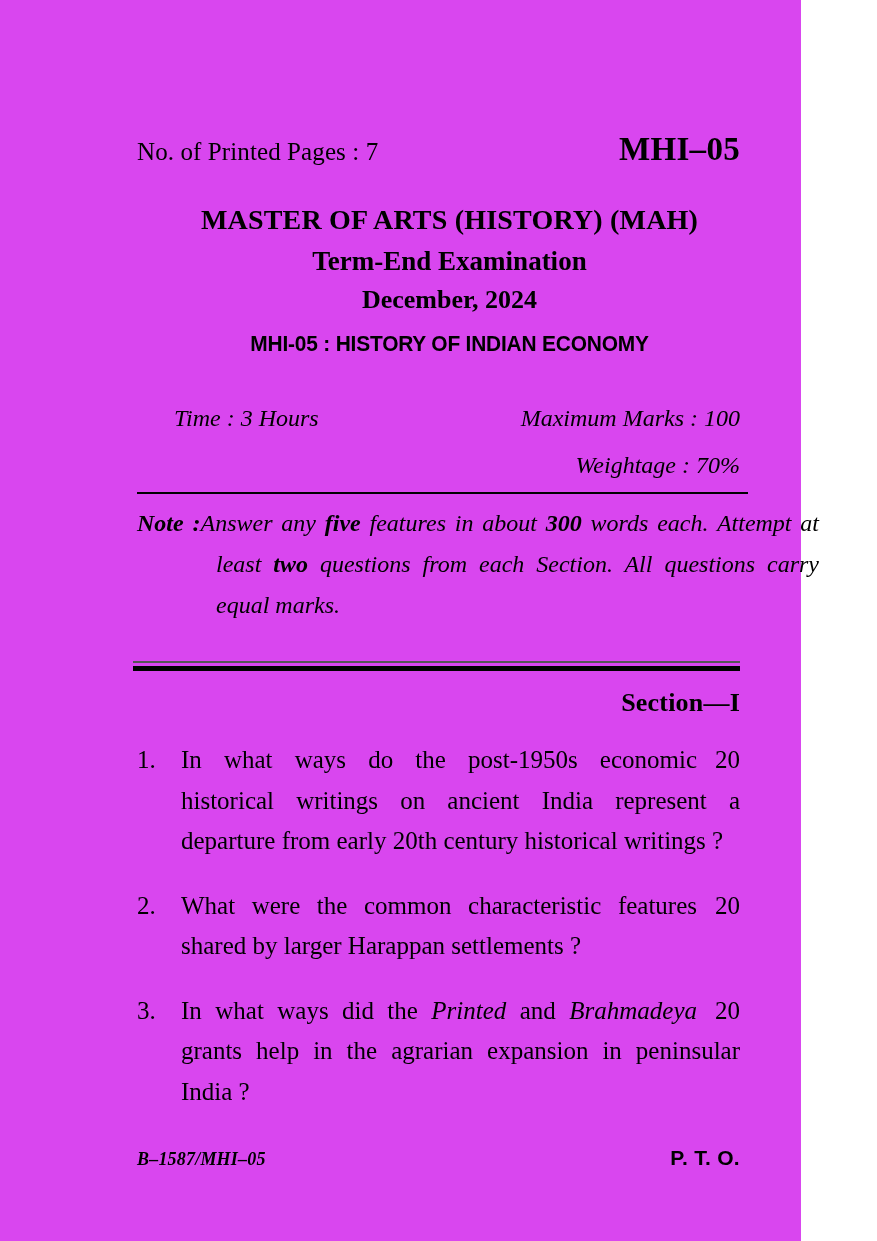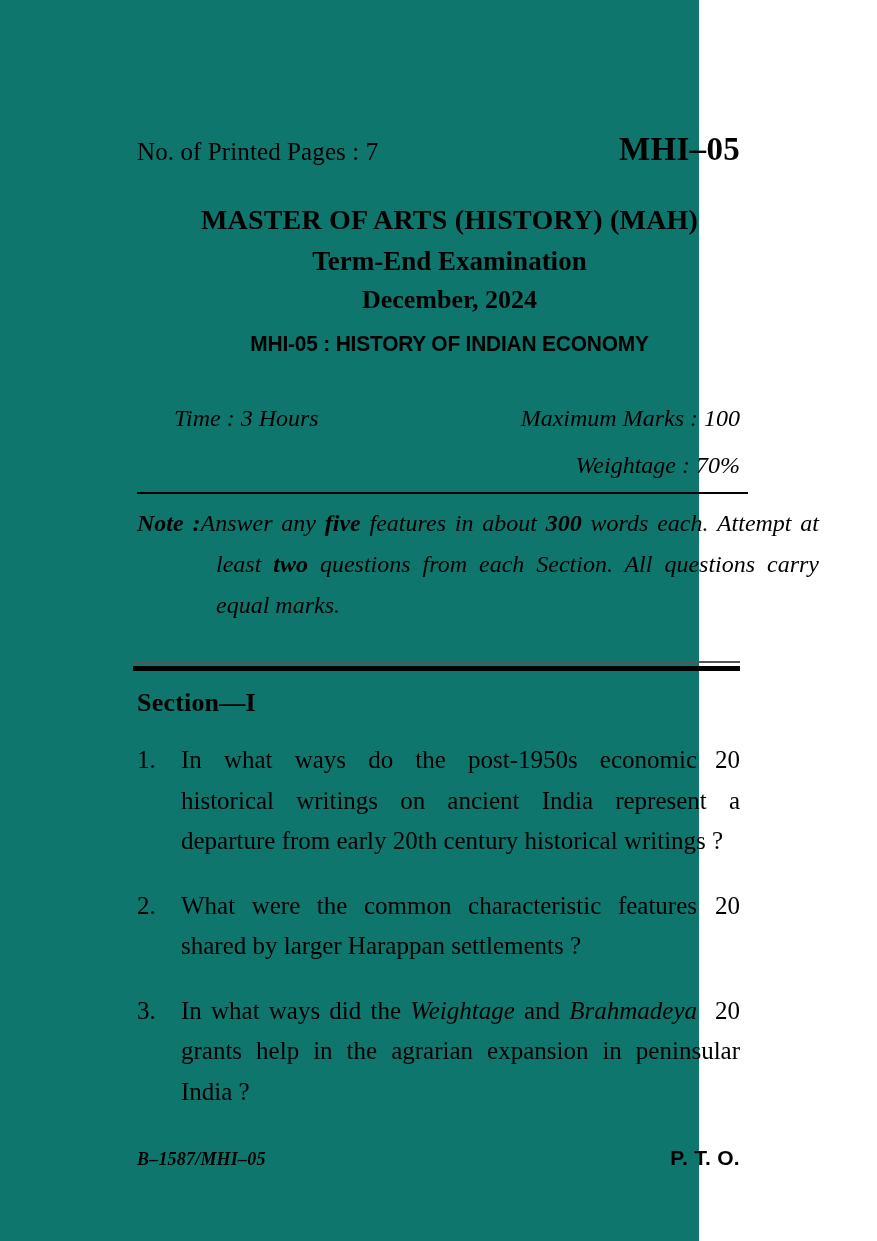--- a/index.html
+++ b/index.html
@@ -13,23 +13,23 @@
     position: relative;
     font-family: "Liberation Serif", serif;
     color: #000000;
     overflow: hidden;
   }
 
   .page {
     position: absolute;
     left: 0;
     top: 0;
-    width: 699px;
+    width: 801px;
     height: 1241px;
-    background: #0f766e;
+    background: #d946ef;
   }
 
   
   .header-row {
     position: absolute;
     left: 137px;
     top: 131px;
     width: 603px;
     display: flex;
     align-items: baseline;
@@ -159,21 +159,21 @@
     height: 5px;
     background: #000000;
   }
 
   
   .section-head {
     position: absolute;
     left: 137px;
     top: 688px;
     width: 603px;
-    text-align: left;
+    text-align: right;
     font-size: 26px;
     font-weight: bold;
     letter-spacing: 0.2px;
   }
 
   
   .questions {
     position: absolute;
     left: 137px;
     top: 740px;
@@ -281,21 +281,21 @@
       <div class="q-text"><span class="marks">20</span><span>In what ways do the post-1950s economic historical writings on ancient India represent a departure from early 20th century historical writings ?</span></div>
     </div>
 
     <div class="q">
       <span class="q-num">2.</span>
       <div class="q-text"><span class="marks">20</span><span>What were the common characteristic features shared by larger Harappan settlements ?</span></div>
     </div>
 
     <div class="q">
       <span class="q-num">3.</span>
-      <div class="q-text"><span class="marks">20</span><span>In what ways did the </span><i>Weightage</i><span> and </span><i>Brahmadeya</i><span> grants help in the agrarian expansion in peninsular India ?</span></div>
+      <div class="q-text"><span class="marks">20</span><span>In what ways did the </span><i>Printed</i><span> and </span><i>Brahmadeya</i><span> grants help in the agrarian expansion in peninsular India ?</span></div>
     </div>
 
   </div>
 
   <div class="footer">
     <span class="footer-left">B–1587/MHI–05</span>
     <span class="footer-right">P. T. O.</span>
   </div>
 
 </div>

